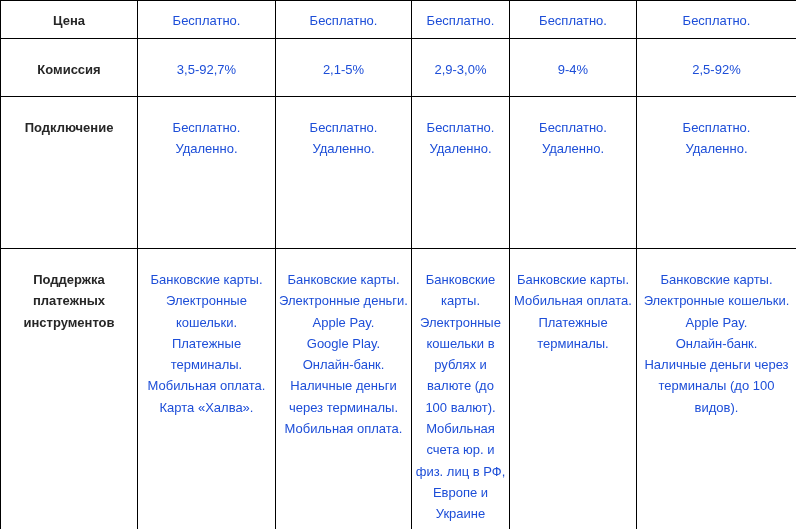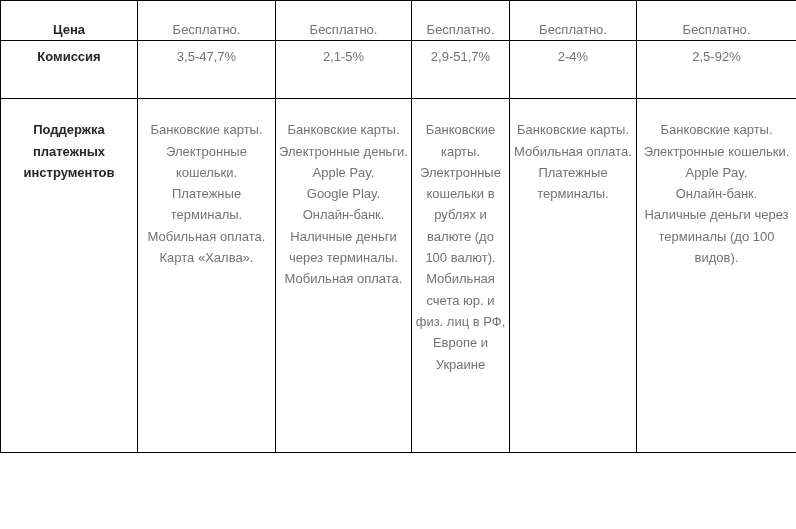--- a/index.html
+++ b/index.html
@@ -15,32 +15,32 @@
     table-layout: fixed;
     width: 796px;
     font-family: "Liberation Sans", sans-serif;
   }
   table.cmp th, table.cmp td {
     border: 1px solid #000000;
     vertical-align: top;
     text-align: center;
     font-size: 13px;
     line-height: 21.3px;
-    color: #737373;
+    color: #1d4ed8;
     white-space: pre-line;
     padding: 20px 2px 0 2px;
     box-sizing: border-box;
     overflow: hidden;
   }
   table.cmp th {
     font-weight: bold;
     color: #262626;
   }
-  tr.row-price  th, tr.row-price  td { height: 38px;  padding-top: 18px;  }
-  tr.row-fee    th, tr.row-fee    td { height: 58px;  padding-top: 5px; }
+  tr.row-price  th, tr.row-price  td { height: 38px;  padding-top: 9px;  }
+  tr.row-fee    th, tr.row-fee    td { height: 58px;  padding-top: 20px; }
   tr.row-setup  th, tr.row-setup  td { height: 152px; padding-top: 20px; }
   tr.row-instr  th, tr.row-instr  td { height: 354px; padding-top: 20px; }
 </style>
 </head>
 <body>
 
 <table class="cmp">
   <colgroup>
     <col style="width:137px">
     <col style="width:138px">
@@ -53,25 +53,38 @@
     <tr class="row-price">
       <th>Цена</th>
       <td>Бесплатно.</td>
       <td>Бесплатно.</td>
       <td>Бесплатно.</td>
       <td>Бесплатно.</td>
       <td>Бесплатно.</td>
     </tr>
     <tr class="row-fee">
       <th>Комиссия</th>
-      <td>3,5-47,7%</td>
+      <td>3,5-92,7%</td>
       <td>2,1-5%</td>
-      <td>2,9-51,7%</td>
-      <td>2-4%</td>
+      <td>2,9-3,0%</td>
+      <td>9-4%</td>
       <td>2,5-92%</td>
+    </tr>
+    <tr class="row-setup">
+      <th>Подключение</th>
+      <td>Бесплатно.
+Удаленно.</td>
+      <td>Бесплатно.
+Удаленно.</td>
+      <td>Бесплатно.
+Удаленно.</td>
+      <td>Бесплатно.
+Удаленно.</td>
+      <td>Бесплатно.
+Удаленно.</td>
     </tr>
     <tr class="row-instr">
       <th>Поддержка
 платежных
 инструментов</th>
       <td>Банковские карты.
 Электронные
 кошельки.
 Платежные
 терминалы.

